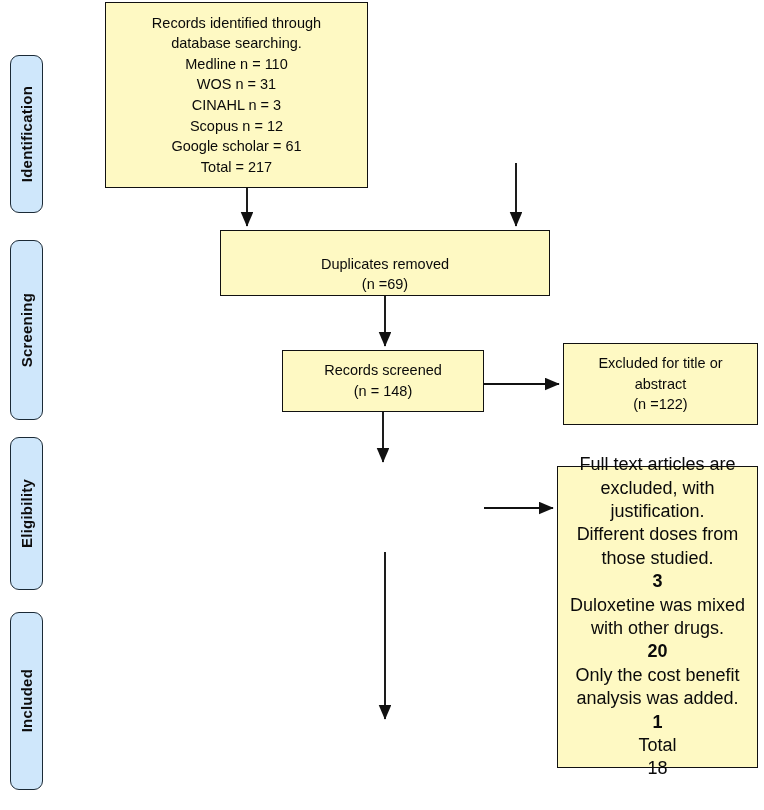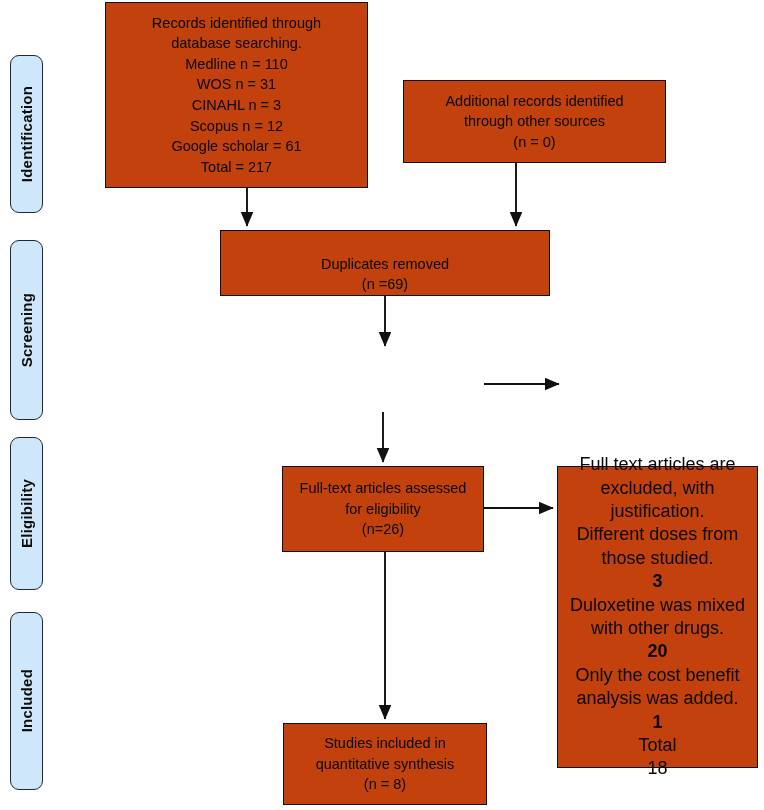--- a/index.html
+++ b/index.html
@@ -22,21 +22,21 @@
     font-size:15px;
     letter-spacing:.2px;
     color:#0d0d0d;
     white-space:nowrap;
     line-height:1;
   }
 
   
   .flow-box{
     position:absolute;
-    background:#c2410c;
+    background:#fef9c3;
     border:1.7px solid #111111;
     box-sizing:border-box;
     display:flex;align-items:center;justify-content:center;
     text-align:center;
   }
   .flow-box .box-text{
     font-size:14.5px;
     line-height:1.42;
     color:#0a0a0a;
     padding:0 6px;
@@ -76,48 +76,42 @@
     <span class="box-text">Records identified through
 database searching.
 Medline n = 110
 WOS n = 31
 CINAHL n = 3
 Scopus n = 12
 Google scholar = 61
 Total = 217</span>
   </div>
 
-  <div class="flow-box" style="left:403px;top:80px;width:263px;height:83px;">
-    <span class="box-text">Additional records identified
-through other sources
-(n = 0)</span>
-  </div>
 
   <div class="flow-box" style="left:220px;top:230px;width:330px;height:66px;align-items:flex-end;">
     <span class="box-text">Duplicates removed
 (n =69)</span>
   </div>
 
+  <div class="flow-box" style="left:282px;top:350px;width:202px;height:62px;">
+    <span class="box-text">Records screened
+(n = 148)</span>
+  </div>
 
+  <div class="flow-box" style="left:563px;top:343px;width:195px;height:82px;">
+    <span class="box-text">Excluded for title or
+abstract
+(n =122)</span>
+  </div>
 
-  <div class="flow-box" style="left:282px;top:466px;width:202px;height:86px;">
-    <span class="box-text">Full-text articles assessed
-for eligibility
-(n=26)</span>
-  </div>
 
   <div class="flow-box tight" style="left:557px;top:466px;width:201px;height:302px;">
     <span class="box-text">Full text articles are<br>excluded, with<br>justification.<br>Different doses from<br>those studied.<br><b>3</b><br>Duloxetine was mixed<br>with other drugs.<br><b>20</b><br>Only the cost benefit<br>analysis was added.<br><b>1</b><br>Total<br>18</span>
   </div>
 
-  <div class="flow-box" style="left:283px;top:723px;width:204px;height:82px;">
-    <span class="box-text">Studies included in
-quantitative synthesis
-(n = 8)</span>
-  </div>
 
   <div class="conn" style="left:0;top:0;width:764px;height:810px;">
     <svg width="764" height="810" viewBox="0 0 764 810" aria-hidden="true">
       <defs>
         <marker id="arrowhead" markerWidth="9" markerHeight="9" refX="7.6" refY="3.4" orient="auto" markerUnits="strokeWidth">
           <path d="M0,0 L8,3.4 L0,6.8 z" fill="#111111"></path>
         </marker>
       </defs>
 
       <g>

